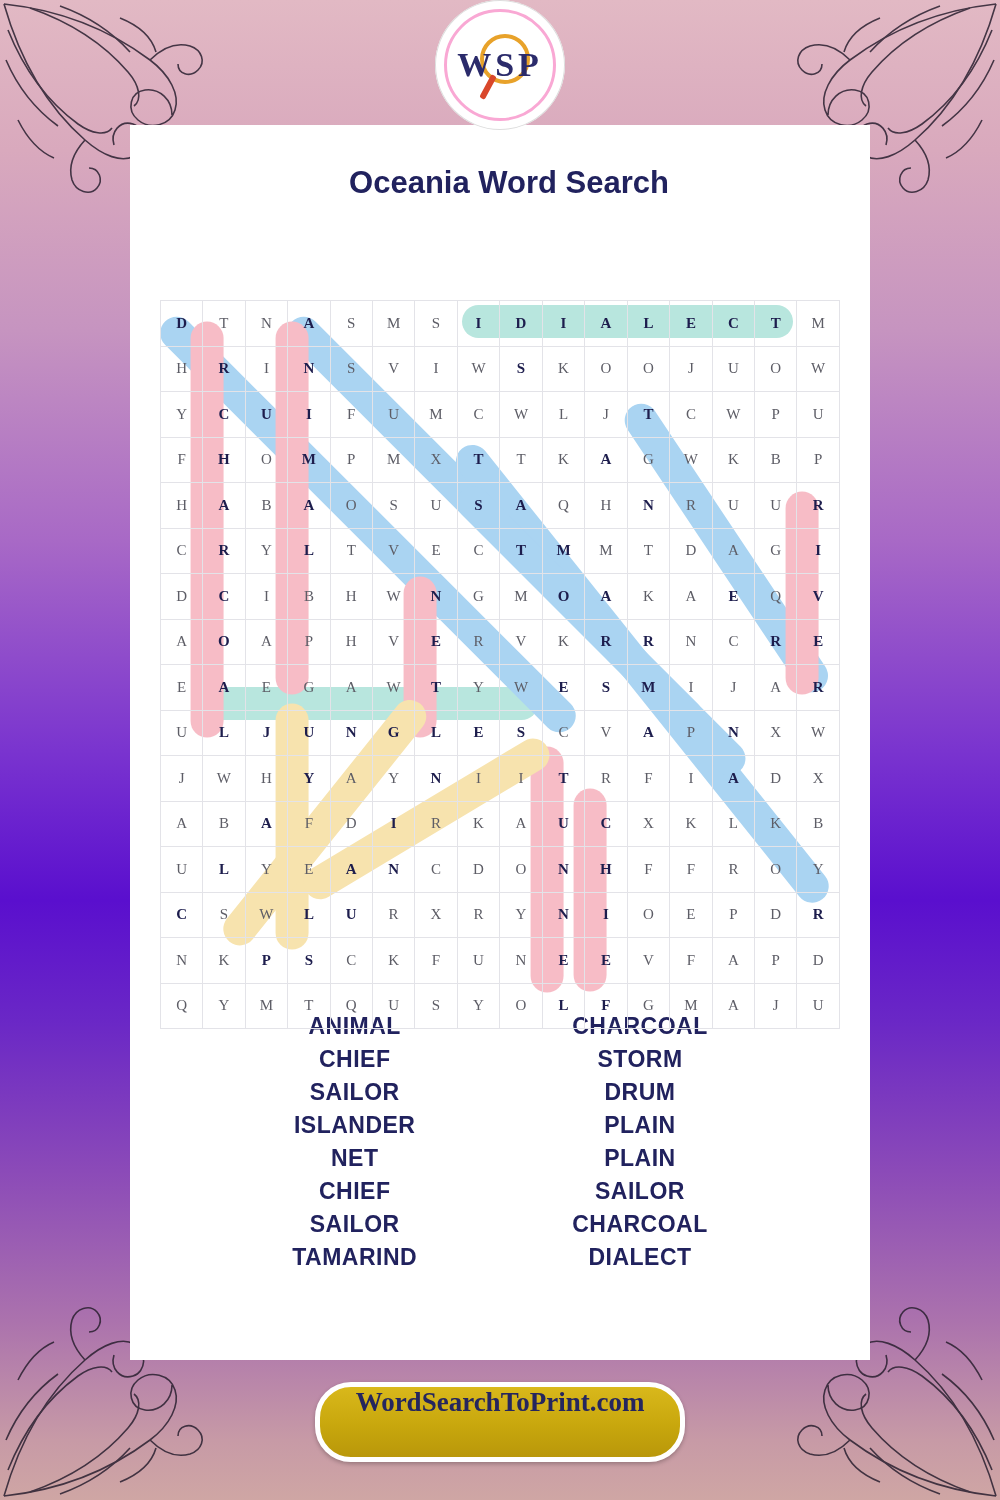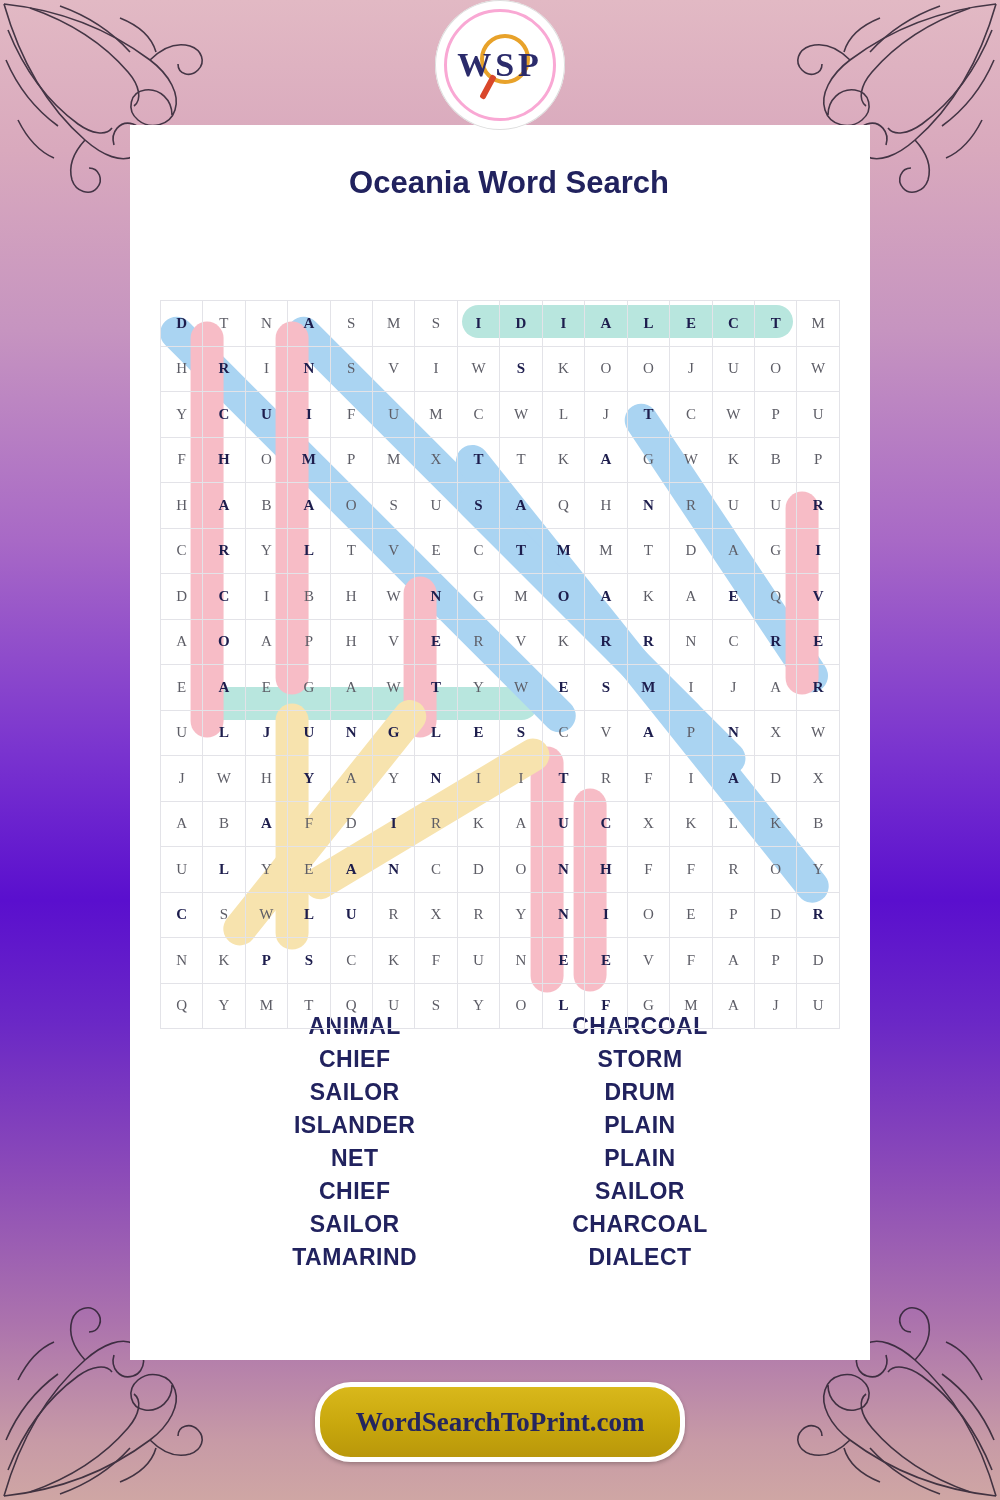--- a/index.html
+++ b/index.html
@@ -207,21 +207,20 @@
     position: absolute;
     left: 50%;
     transform: translateX(-50%);
     bottom: 38px;
     width: 360px;
     height: 70px;
     border-radius: 36px;
     background: linear-gradient(180deg,#d9b81b 0%, #c8a70d 55%, #b9970a 100%);
     border: 5px solid #ffffff;
     display: flex;
-    align-items: center;
     justify-content: center;
     z-index: 6;
     box-shadow: 0 2px 4px rgba(0,0,0,0.25);
   }
   #footer-btn span {
     font-family: "Liberation Serif", serif;
     font-weight: bold;
     font-size: 27px;
     color: #25265e;
   }

